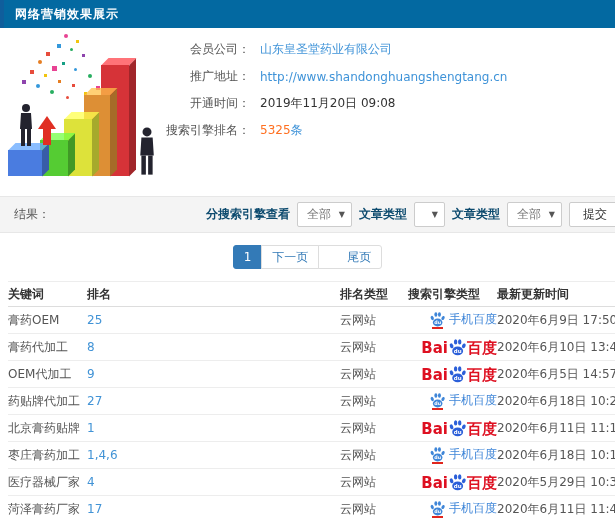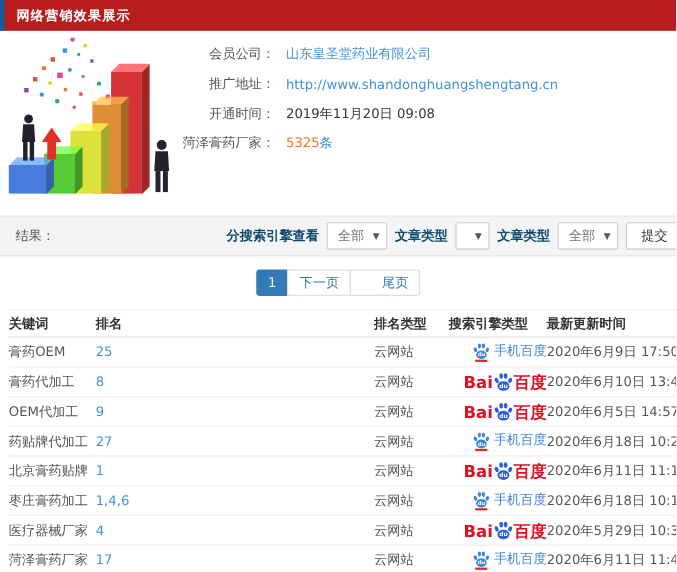--- a/index.html
+++ b/index.html
@@ -1,21 +1,21 @@
 <!DOCTYPE html>
 <html><head>
 <meta charset="utf-8">
 <style>
   * { margin:0; padding:0; box-sizing:border-box; }
   html,body { background:#fff; }
   body { font-family:"DejaVu Sans","Liberation Sans",sans-serif; font-size:12px; color:#333; }
   .page { position:relative; width:615px; height:520px; overflow:hidden; background:#fff; margin:0; }
 
   
-  .header { position:absolute; top:0; left:0; width:615px; height:28px; background:#b91c1c; }
+  .header { position:absolute; top:0; left:0; width:615px; height:28px; background:#0369a1; }
   .header-accent { position:absolute; left:0; top:0; width:4px; height:28px; background:#0f5e9c; }
   .header-title { position:absolute; left:15px; top:0; line-height:28px; color:#fff; font-size:12px; font-weight:bold; letter-spacing:1px; }
 
   
   .illustration { position:absolute; left:2px; top:32px; width:190px; height:156px; }
   .bar { position:absolute; bottom:12px; }
   .bar::before { content:''; position:absolute; top:-7px; left:3.5px; width:100%; height:7px; transform:skewX(-45deg); opacity:.75; background:inherit; filter:brightness(1.35); }
   .bar::after { content:''; position:absolute; top:-3.5px; right:-7px; width:7px; height:100%; transform:skewY(-45deg); background:inherit; filter:brightness(.75); }
   .bar-blue   { left:6px;  width:34px; height:26px;  background:#4a7ce0; z-index:5; }
   .bar-green  { left:38px; width:28px; height:36px;  background:#55cc33; z-index:4; }
@@ -142,21 +142,21 @@
     </div>
     <div class="info-row">
       <span class="info-label">推广地址：</span>
       <a class="info-value info-link">http://www.shandonghuangshengtang.cn</a>
     </div>
     <div class="info-row">
       <span class="info-label">开通时间：</span>
       <span class="info-value">2019年11月20日 09:08</span>
     </div>
     <div class="info-row">
-      <span class="info-label">菏泽膏药厂家：</span>
+      <span class="info-label">搜索引擎排名：</span>
       <span class="info-value"><span class="rank-count">5325</span><span class="rank-unit">条</span></span>
     </div>
   </div>
 
   <div class="filter-bar">
     <span class="result-label">结果：</span>
     <div class="filters">
       <span class="filter-label">分搜索引擎查看</span>
       <span class="select"><span>全部</span><span class="caret">▼</span></span>
       <span class="filter-label">文章类型</span>

